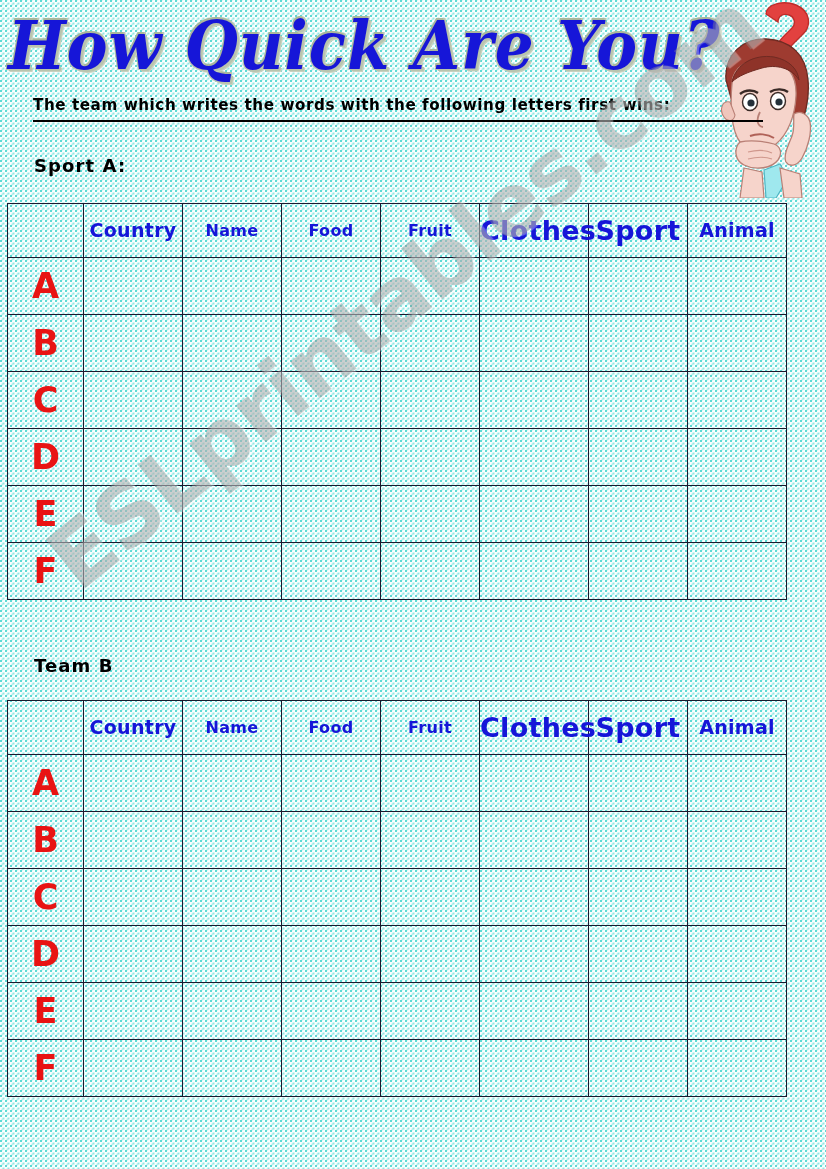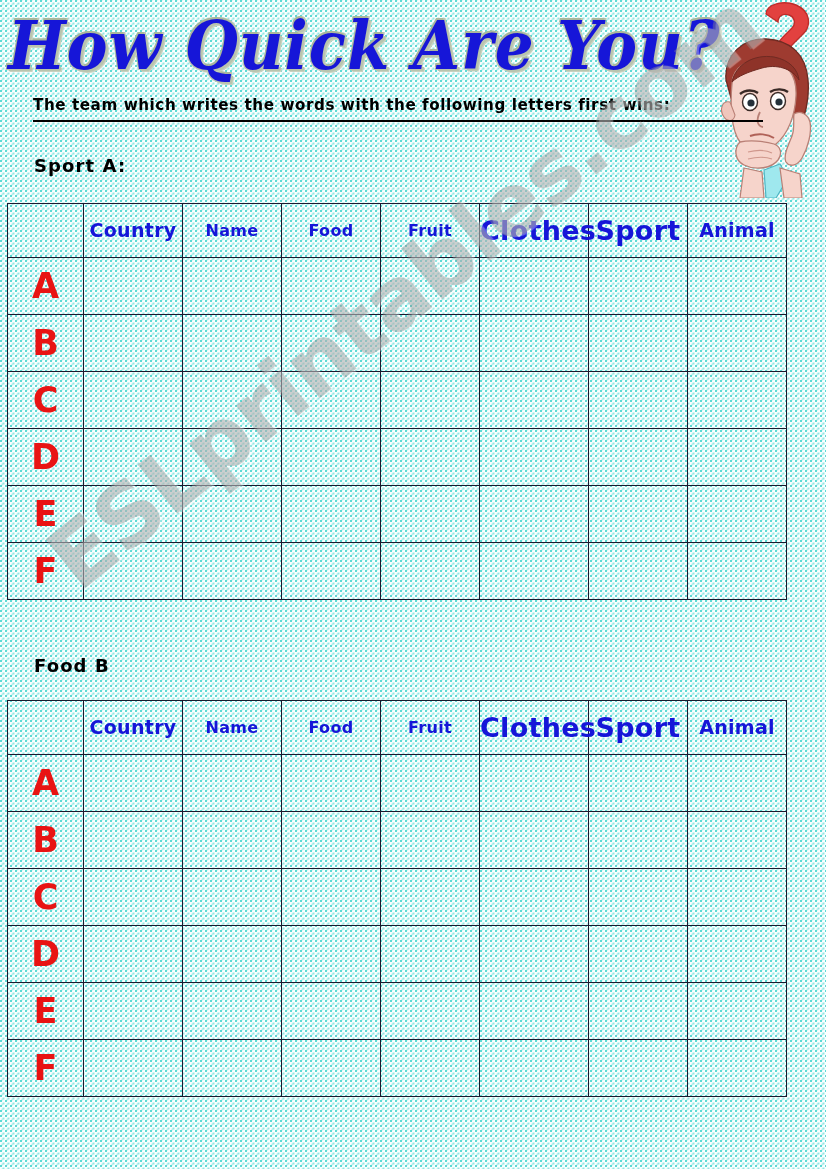--- a/index.html
+++ b/index.html
@@ -296,21 +296,21 @@
           <td></td>
           <td></td>
           <td></td>
           <td></td>
           <td></td>
           <td></td>
       </tr>
     </tbody>
   </table>
 
-  <div class="team-label" id="team-b-label">Food B</div>
+  <div class="team-label" id="team-b-label">Team B</div>
 
   <table class="grid" id="table-b">
     <colgroup>
       <col class="c-letter">
         <col class="c-country">
         <col class="c-name">
         <col class="c-food">
       <col class="c-fruit">
         <col class="c-clothes">
         <col class="c-sport">

